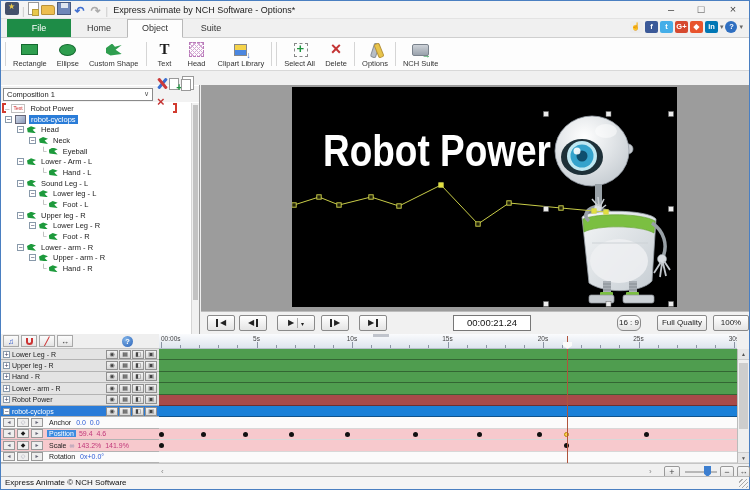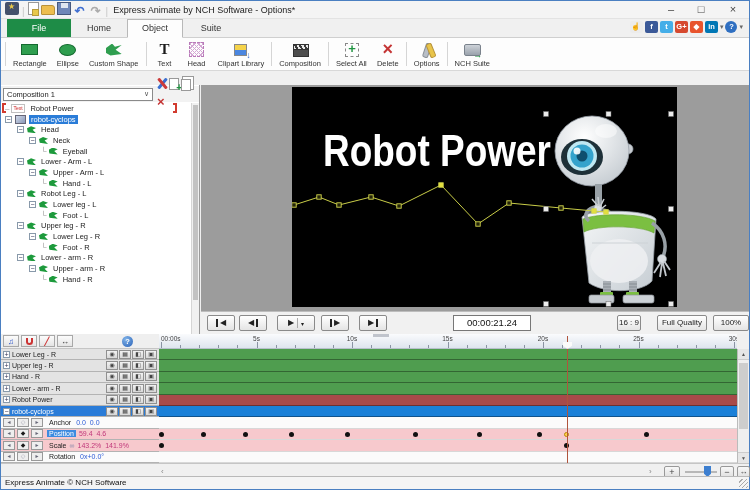--- a/index.html
+++ b/index.html
@@ -222,24 +222,20 @@
       </div>
       <div class="rbtn">
         <span class="ic ic-dummy"></span>
         <span class="rlbl">Head</span>
       </div>
       <div class="rbtn">
         <span class="ic ic-clipart-library"></span>
         <span class="rlbl">Clipart Library</span>
       </div>
       <div class="rsep"></div>
-      <div class="rbtn">
-        <span class="ic ic-composition"></span>
-        <span class="rlbl">Composition</span>
-      </div>
       <div class="rsep"></div>
       <div class="rbtn">
         <span class="ic ic-select-all"></span>
         <span class="rlbl">Select All</span>
       </div>
       <div class="rbtn">
         <span class="ic ic-delete"></span>
         <span class="rlbl">Delete</span>
       </div>
       <div class="rsep"></div>
@@ -290,34 +286,29 @@
           <div class="trow" style="padding-left: 40px;">
             <span class="lcon">└</span>
             <span class="ti-shape"></span>
             <span class="tlabel">Eyeball</span>
           </div>
           <div class="trow" style="padding-left: 16px;">
             <span class="exp">−</span>
             <span class="ti-shape"></span>
             <span class="tlabel">Lower - Arm - L</span>
           </div>
-          <div class="trow" style="padding-left: 28px;">
-            <span class="exp">−</span>
-            <span class="ti-shape"></span>
-            <span class="tlabel">Upper - Arm - L</span>
-          </div>
           <div class="trow" style="padding-left: 40px;">
             <span class="lcon">└</span>
             <span class="ti-shape"></span>
             <span class="tlabel">Hand - L</span>
           </div>
           <div class="trow" style="padding-left: 16px;">
             <span class="exp">−</span>
             <span class="ti-shape"></span>
-            <span class="tlabel">Robot Leg - L</span>
+            <span class="tlabel">Sound Leg - L</span>
           </div>
           <div class="trow" style="padding-left: 28px;">
             <span class="exp">−</span>
             <span class="ti-shape"></span>
             <span class="tlabel">Lower leg - L</span>
           </div>
           <div class="trow" style="padding-left: 40px;">
             <span class="lcon">└</span>
             <span class="ti-shape"></span>
             <span class="tlabel">Foot - L</span>
@@ -440,21 +431,21 @@
               <span class="pdiv"></span>
               <span class="dn">▾</span>
             </div><div class="tbtn" style="left: 120px; width: 28px;">
               <span class="bar"></span>
               <span class="tri">▶</span>
             </div><div class="tbtn" style="left: 158px; width: 28px;">
               <span class="tri">▶</span>
               <span class="bar"></span>
             </div></span>
         <div class="timebox">00:00:21.24</div>
-        <div class="tsmall" style="left:416px;width:24px;">16 : 9</div>
+        <div class="tsmall" style="left:416px;width:24px;border-radius:6px;">16 : 9</div>
         <div class="tsmall" style="left:456px;width:50px;">Full Quality</div>
         <div class="tsmall" style="left:512px;width:36px;">100%</div>
       </div>
     </div>
   </div>
 
   <div class="timeline">
     <div class="tl-tools" id="tltools">
         <div class="tlic audio">♫</div>
         <div class="tlic snap">

